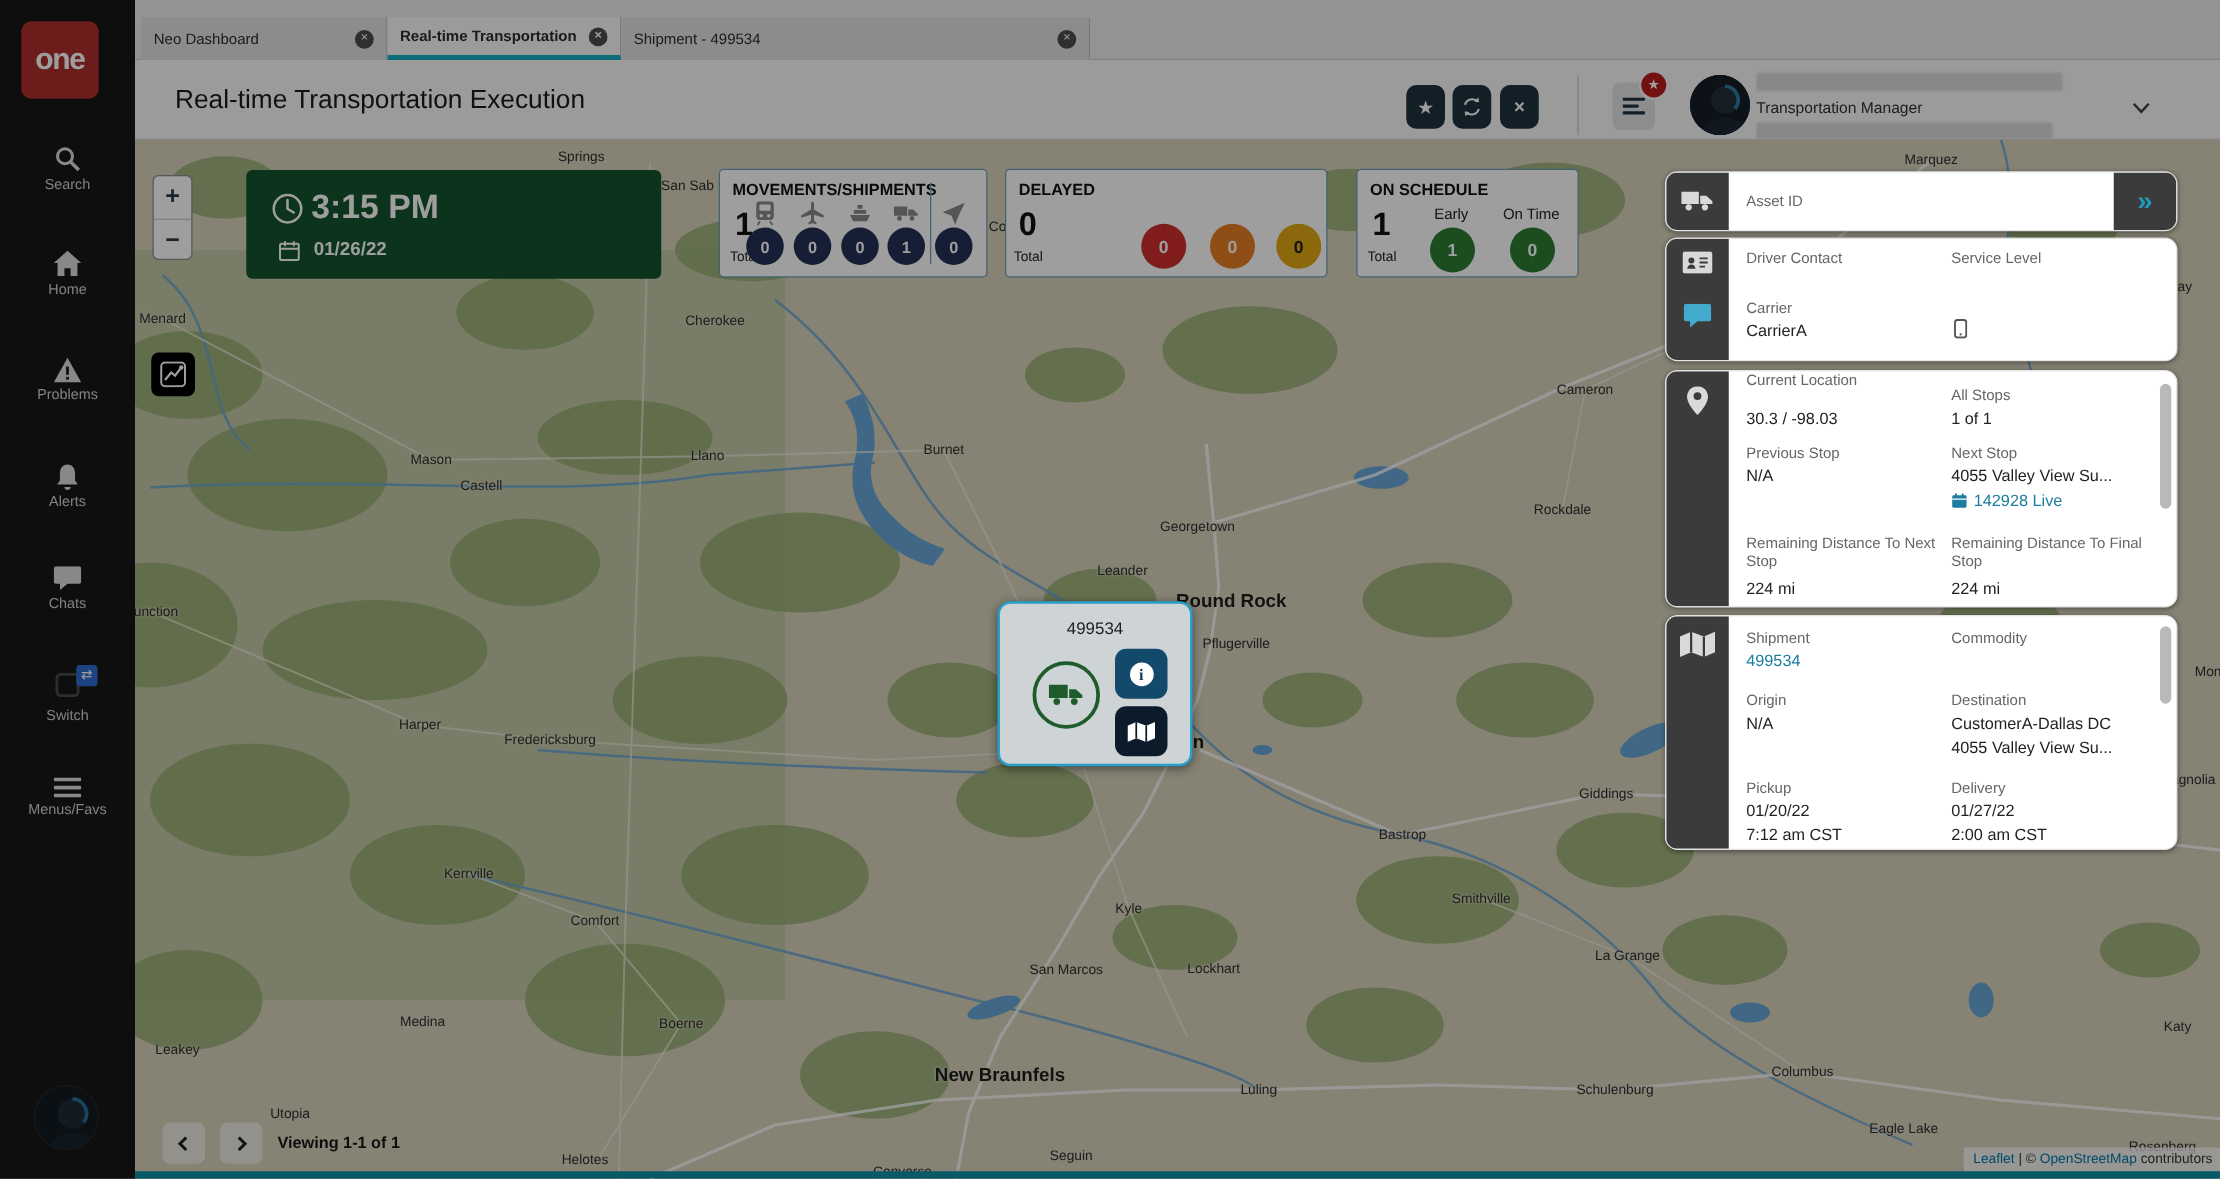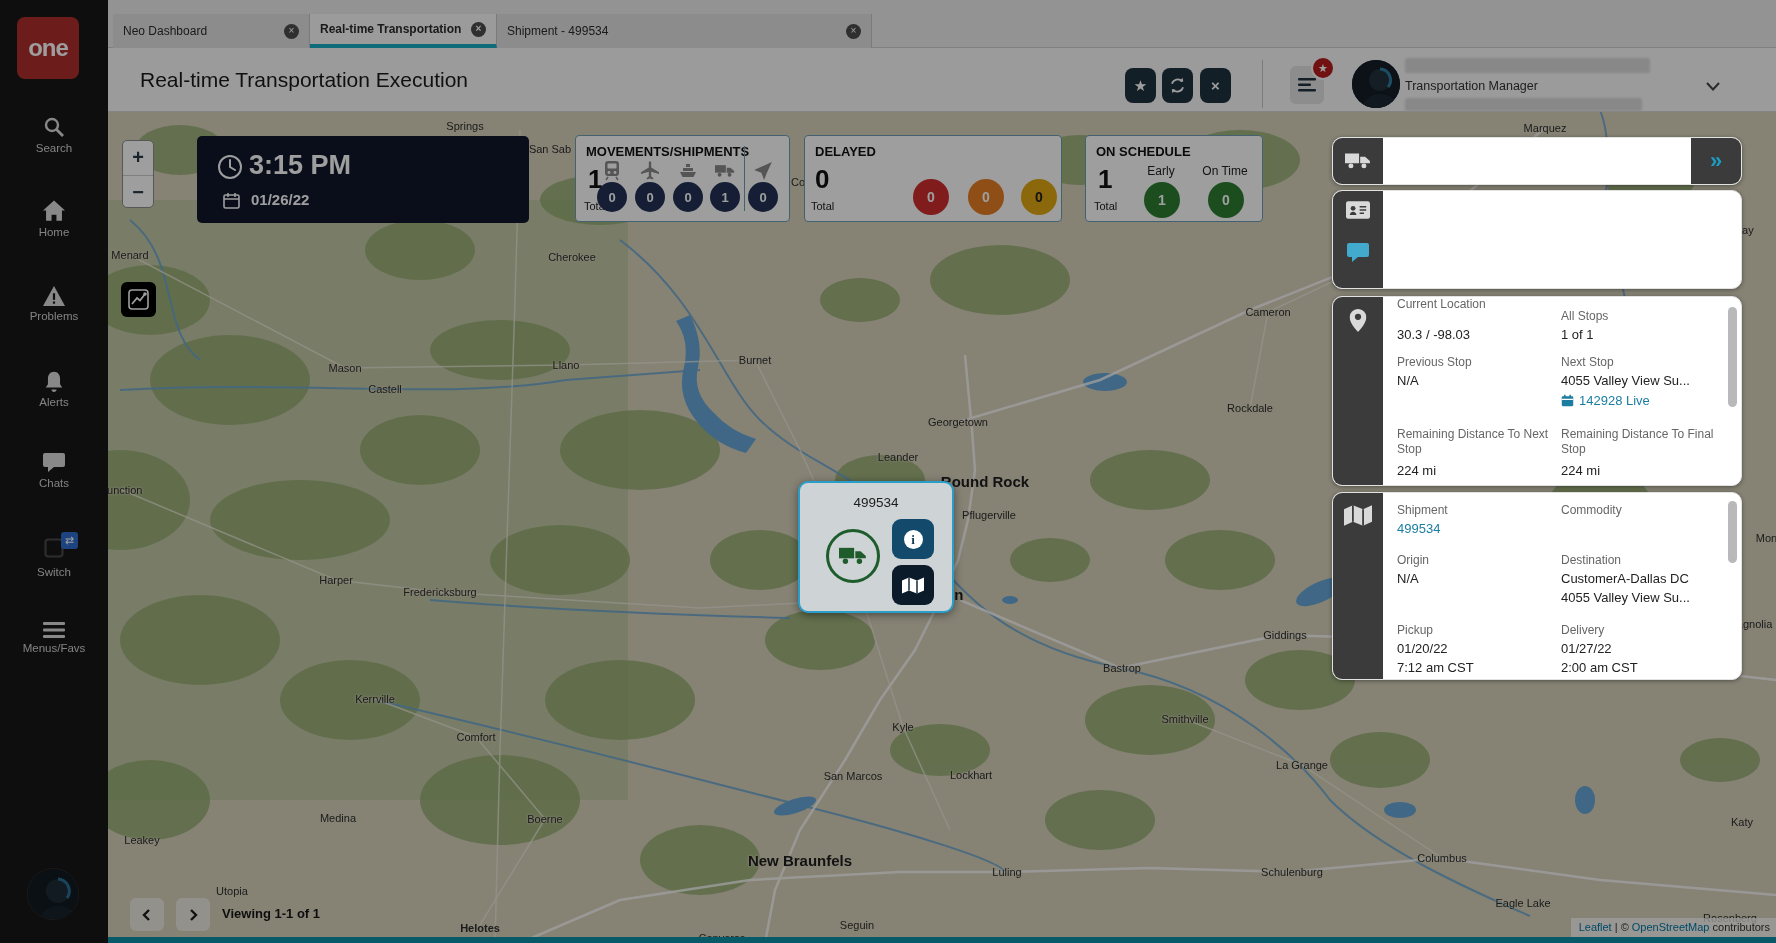--- a/index.html
+++ b/index.html
@@ -45,21 +45,21 @@
   .burger-badge{position:absolute;width:24px;height:24px;background:#b71c1c;border:2px solid #fafafa;border-radius:50%;
                 color:#fff;font-size:11px;line-height:21px;text-align:center;z-index:2}
   .user-avatar{position:absolute;width:48px;height:48px;border-radius:50%;background:#121c26;overflow:hidden}
   .redact{position:absolute;background:#dcdcdc;border-radius:2px;filter:blur(1px)}
   .role{position:absolute;font-size:12.5px;color:#333}
 
   
   .maplabel{position:absolute;transform:translate(-50%,-50%);font-size:11px;color:#2e2e2e;white-space:nowrap;
             text-shadow:0 0 3px #d8d3bd,0 0 3px #d8d3bd;z-index:1}
   .maplabel.big{font-size:15px;font-weight:bold;color:#1d1d1d}
-  .clockbox{position:absolute;left:89px;top:136px;width:332px;height:87px;background:#0f172a;border-radius:5px;color:#fff;z-index:2}
+  .clockbox{position:absolute;left:89px;top:136px;width:332px;height:87px;background:#14532d;border-radius:5px;color:#fff;z-index:2}
   .clock-time{position:absolute;left:52px;top:14px;font-size:27px;font-weight:bold}
   .clock-date{position:absolute;left:54px;top:55px;font-size:15px;font-weight:bold}
   .zoomctl{position:absolute;left:14px;top:140px;width:32px;height:68px;background:#fff;border:1px solid #8d8d8d;border-radius:5px;z-index:2}
   .zbtn{width:100%;height:34px;text-align:center;font-size:20px;font-weight:bold;color:#2b3a4a;line-height:32px;cursor:pointer}
   .zbtn + .zbtn{border-top:1px solid #ccc}
   .chartbtn{position:absolute;left:13px;top:282px;width:35px;height:35px;background:#000;border-radius:6px;
             display:flex;align-items:center;justify-content:center;cursor:pointer;z-index:2}
 
   .kpi{position:absolute;top:135px;background:#fff;border:1px solid #6d9db5;border-radius:4px;z-index:2;cursor:pointer}
   .kpi .ktitle{position:absolute;left:10px;top:8px;font-size:13px;font-weight:bold;color:#111;white-space:nowrap}
@@ -233,21 +233,21 @@
         <span class="maplabel " style="left: 1742px; top: 822px;">Katy</span>
         <span class="maplabel " style="left: 142px; top: 840px;">Leakey</span>
         <span class="maplabel big" style="left: 800px; top: 860px;">New Braunfels</span>
         <span class="maplabel " style="left: 1442px; top: 858px;">Columbus</span>
         <span class="maplabel " style="left: 1007px; top: 872px;">Luling</span>
         <span class="maplabel " style="left: 1292px; top: 872px;">Schulenburg</span>
         <span class="maplabel " style="left: 232px; top: 891px;">Utopia</span>
         <span class="maplabel " style="left: 1523px; top: 903px;">Eagle Lake</span>
         <span class="maplabel " style="left: 1730px; top: 918px;">Rosenberg</span>
         <span class="maplabel " style="left: 857px; top: 925px;">Seguin</span>
-        <span class="maplabel " style="left: 480px; top: 928px; font-weight: bold;">Helotes</span>
+        <span class="maplabel " style="left: 468px; top: 928px;">Helotes</span>
         <span class="maplabel " style="left: 722px; top: 938px;">Converse</span>
       </div>
 
     <div class="clockbox">
       <svg style="position:absolute;left:20px;top:18px" width="26" height="26" viewBox="0 0 26 26">
         <circle cx="13" cy="13" r="11" fill="none" stroke="#fff" stroke-width="2"></circle>
         <path d="M13 6v7l5 3" fill="none" stroke="#fff" stroke-width="2" stroke-linecap="round"></path>
       </svg>
       <div class="clock-time">3:15 PM</div>
       <svg style="position:absolute;left:26px;top:56px" width="17" height="17" viewBox="0 0 17 17">
@@ -495,35 +495,48 @@
 
     <div class="prow" style="top:137px;height:48px">
       <div class="strip">
         <svg style="top:14px" width="26" height="18" viewBox="0 0 24 16" fill="#d9d9d9">
           <path d="M0 1h13v9H0z"></path>
             <path d="M14 4h4.5L23 8v2h-9z"></path>
             <circle cx="5.5" cy="12.5" r="2.3"></circle>
             <circle cx="17.5" cy="12.5" r="2.3"></circle>
         </svg>
       </div>
+      <div class="pcontent">
+        <div class="plabel" style="left:14px;top:16px">Asset ID</div>
+      </div>
       <div class="cap">
           <span>»</span>
         </div>
     </div>
 
     <div class="prow" style="top:190px;height:99px">
       <div class="strip">
         <svg style="top:10px" width="24" height="18" viewBox="0 0 22 16" fill="#d9d9d9">
           <rect width="22" height="16" rx="2"></rect>
             <circle cx="6.5" cy="6.5" r="2.2" fill="#3b3b3b"></circle>
           <path d="M3.5 12.5c0-1.8 1.3-3 3-3s3 1.2 3 3z" fill="#3b3b3b"></path>
           <path d="M12.5 5h6M12.5 8h6M12.5 11h4" stroke="#3b3b3b" stroke-width="1.4"></path>
         </svg>
         <svg style="top:52px" width="22" height="20" viewBox="0 0 22 20" fill="#41aacd">
           <path d="M2 0h18a2 2 0 012 2v10a2 2 0 01-2 2h-9l-6 5v-5H2a2 2 0 01-2-2V2a2 2 0 012-2z"></path>
+        </svg>
+      </div>
+      <div class="pcontent">
+        <div class="plabel" style="left:14px;top:8px">Driver Contact</div>
+        <div class="plabel" style="left:178px;top:8px">Service Level</div>
+        <div class="plabel" style="left:14px;top:48px">Carrier</div>
+        <div class="pvalue" style="left:14px;top:66px">CarrierA</div>
+        <svg class="abs" style="left:180px;top:64px" width="11" height="16" viewBox="0 0 11 16">
+          <rect x="1" y="1" width="9" height="14" rx="2" fill="none" stroke="#555" stroke-width="1.5"></rect>
+          <circle cx="5.5" cy="12.5" r="0.9" fill="#555"></circle>
         </svg>
       </div>
     </div>
 
     <div class="prow" style="top:296px;height:190px">
       <div class="strip">
         <svg style="top:12px" width="17" height="23" viewBox="0 0 16 22" fill="#d9d9d9">
           <path d="M8 0C3.6 0 0 3.6 0 8c0 6 8 14 8 14s8-8 8-14c0-4.4-3.6-8-8-8z"></path>
             <circle cx="8" cy="7.5" r="3" fill="#3b3b3b"></circle>
         </svg>

